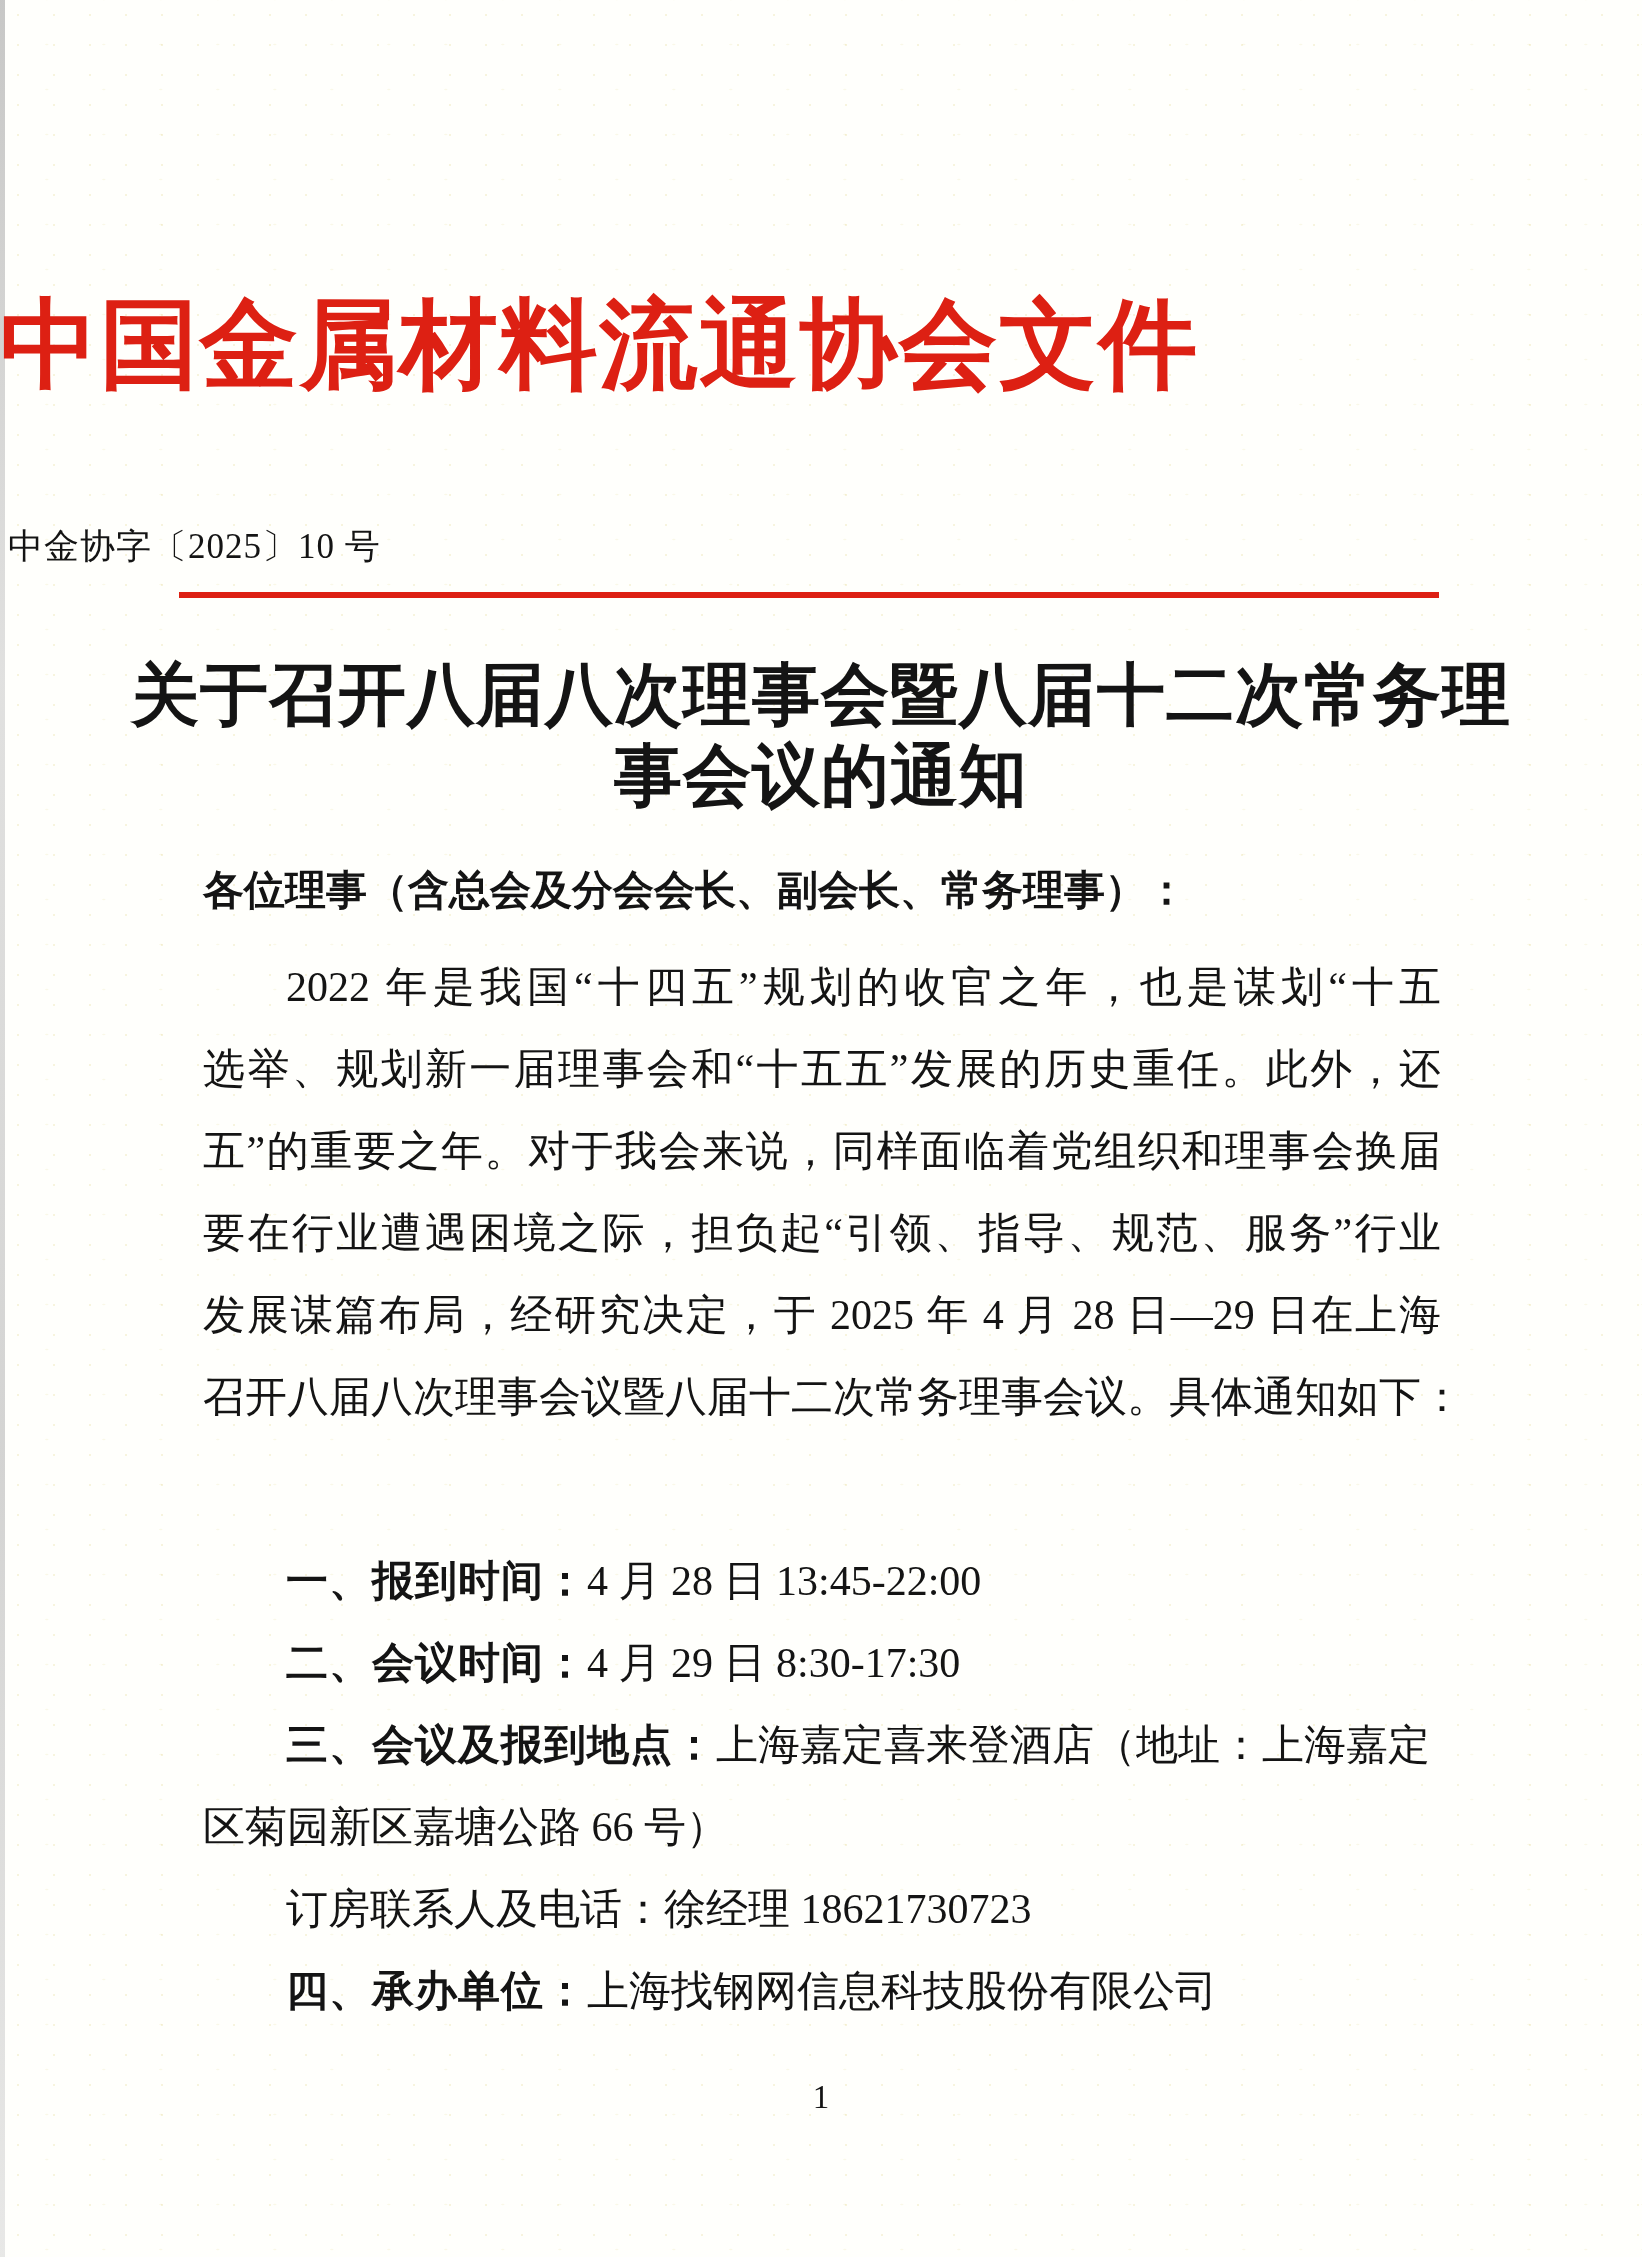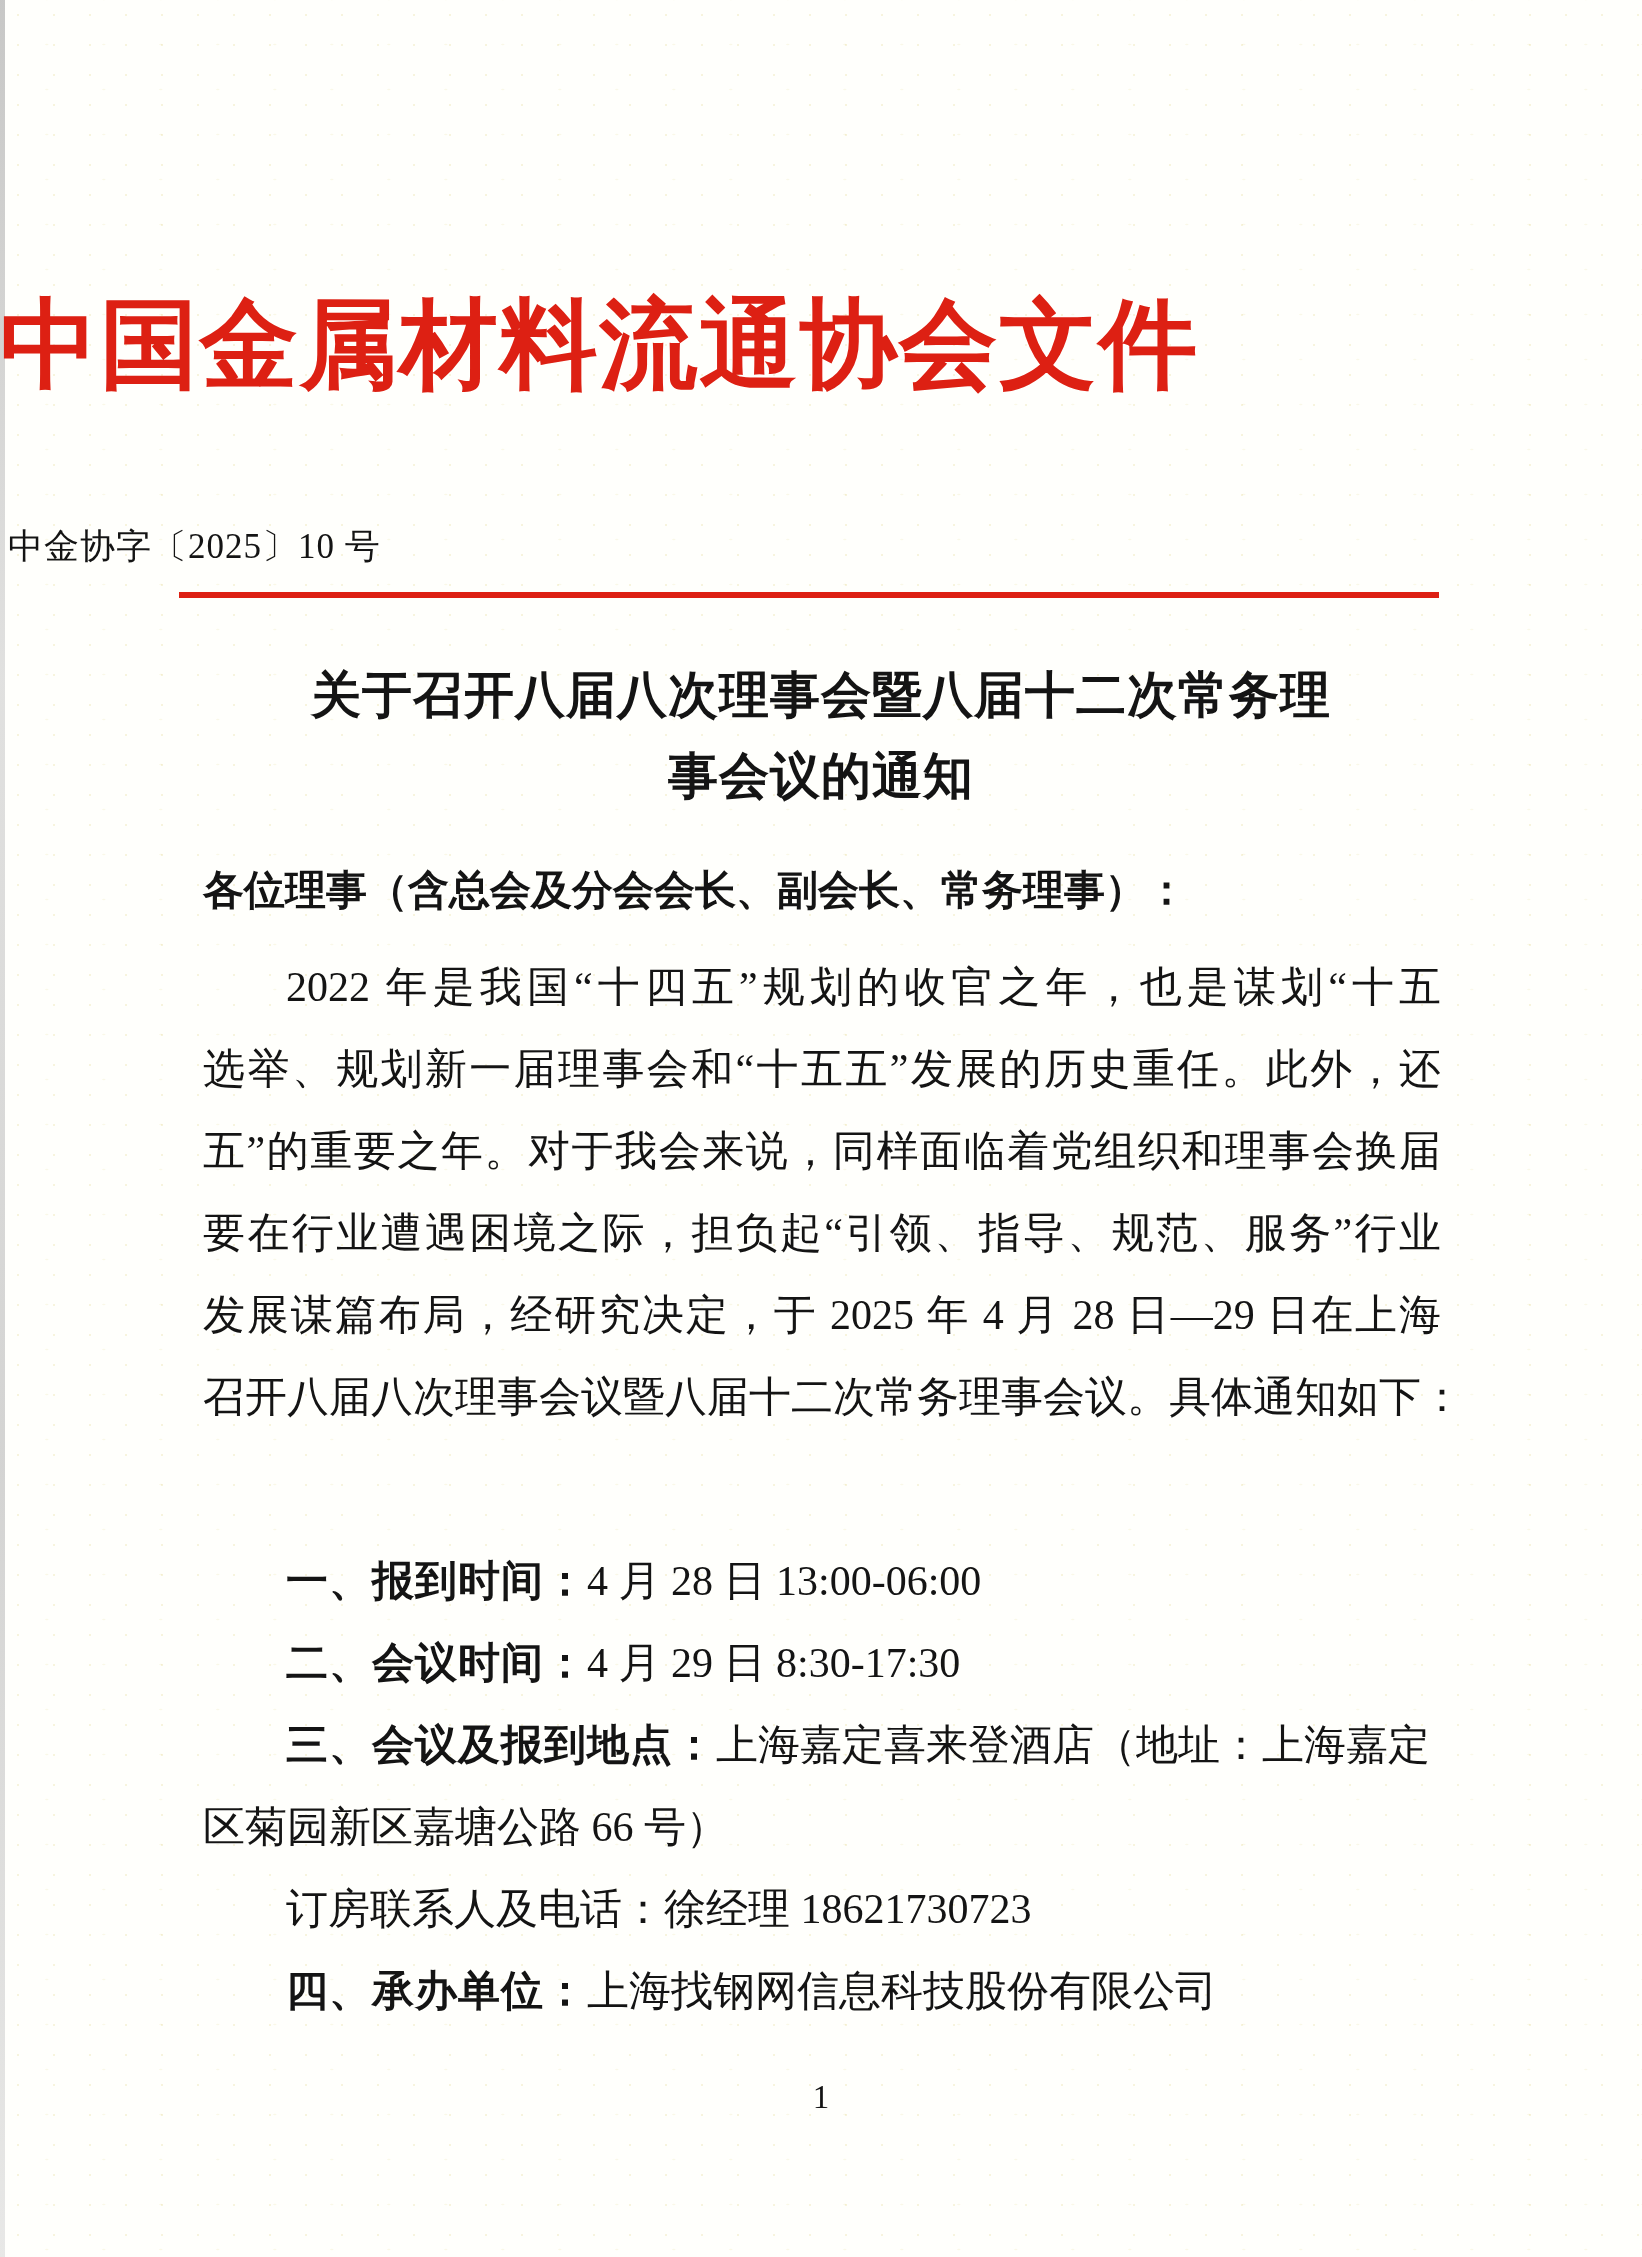--- a/index.html
+++ b/index.html
@@ -40,21 +40,21 @@
     letter-spacing: 1px;
   }
   .red-rule {
     position: absolute; top: 592px; left: 179px;
     width: 1260px; height: 5.8px;
     background: var(--red);
   }
   .notice-title {
     position: absolute; top: 655px; left: 0; width: 100%;
     text-align: center;
-    font-size: 50px; line-height: 81px;
+    font-size: 68px; line-height: 81px;
     font-weight: bold;
     letter-spacing: 1px;
   }
   .notice-title .t-line { display: block; }
   .salutation {
     position: absolute; top: 865px; left: 203px; width: 1255px;
     font-size: 41px; line-height: 50px;
     font-weight: bold;
   }
   .para {
@@ -112,21 +112,21 @@
     <div class="bline indent">2022 年是我国“十四五”规划的收官之年，也是谋划“十五</div>
     <div class="bline">选举、规划新一届理事会和“十五五”发展的历史重任。此外，还</div>
     <div class="bline">五”的重要之年。对于我会来说，同样面临着党组织和理事会换届</div>
     <div class="bline">要在行业遭遇困境之际，担负起“引领、指导、规范、服务”行业</div>
     <div class="bline">发展谋篇布局，经研究决定，于 2025 年 4 月 28 日—29 日在上海</div>
     <div class="bline">召开八届八次理事会议暨八届十二次常务理事会议。具体通知如下：</div>
   </div>
 
   <div class="items">
     <div class="item-line indent">
-      <span class="ilabel">一、报到时间：</span><span class="ivalue">4 月 28 日 13:00-06:00</span>
+      <span class="ilabel">一、报到时间：</span><span class="ivalue">4 月 28 日 13:45-22:00</span>
     </div>
     <div class="item-line indent">
       <span class="ilabel">二、会议时间：</span><span class="ivalue">4 月 29 日 8:30-17:30</span>
     </div>
     <div class="item-line indent">
       <span class="ilabel">三、会议及报到地点：</span><span class="ivalue">上海嘉定喜来登酒店（地址：上海嘉定</span>
     </div>
     <div class="item-line">
       <span class="ivalue">区菊园新区嘉塘公路 66 号）</span>
     </div>

